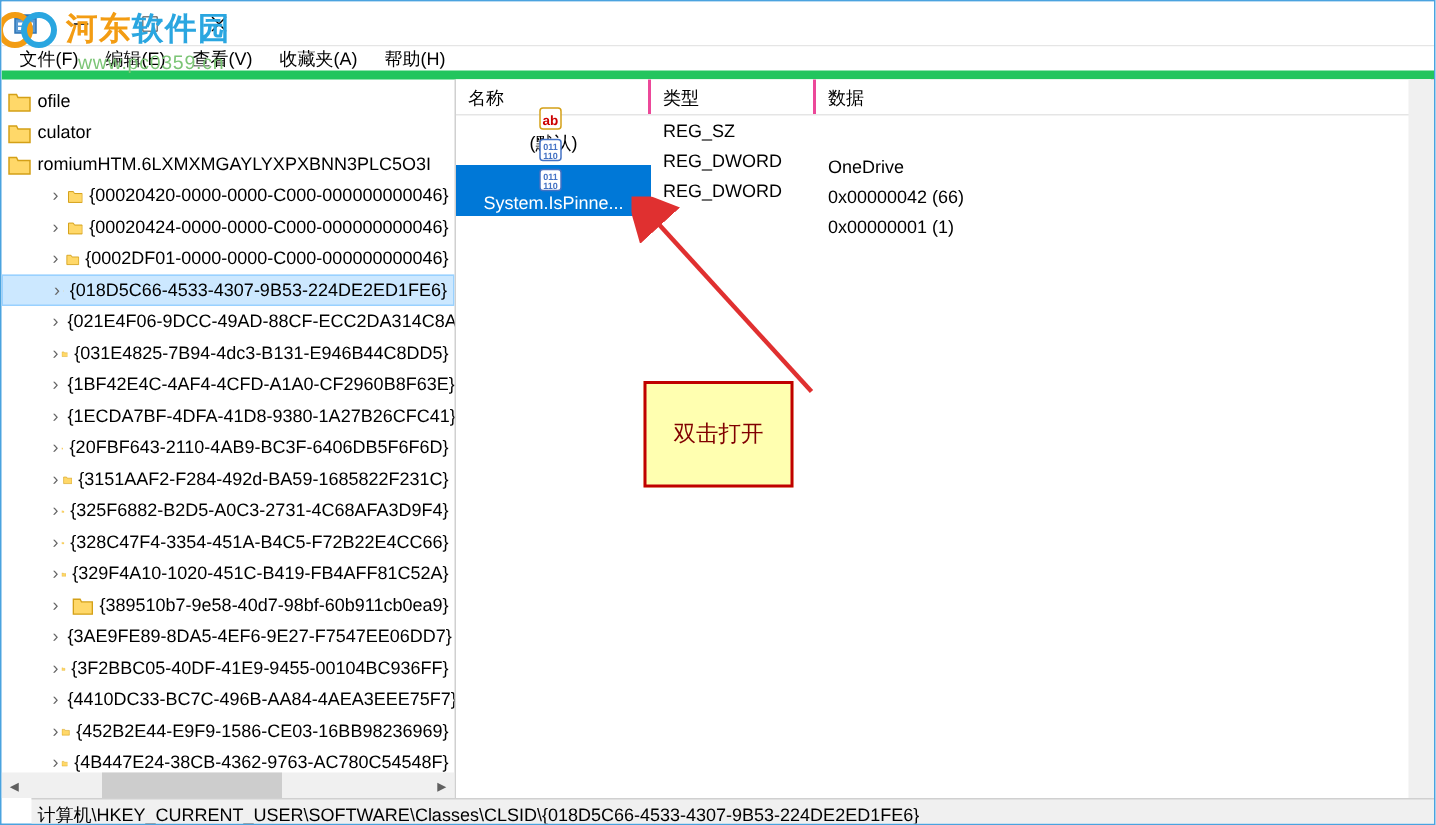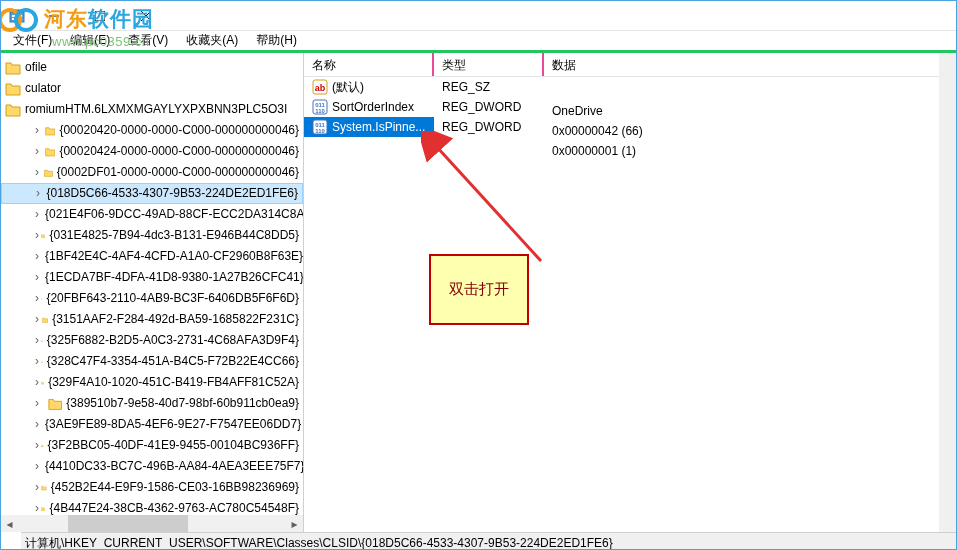--- a/index.html
+++ b/index.html
@@ -4,21 +4,21 @@
   <style>
     * { margin: 0; padding: 0; box-sizing: border-box; }
     body { font-family: "Microsoft YaHei", "Segoe UI", sans-serif; font-size: 12px; background: #fff; width: 957px; height: 550px; overflow: hidden; position: relative; border: 1px solid #4aa3df; }
     
     .titlebar { height: 30px; background: #fff; display: flex; align-items: center; padding-left: 8px; border-bottom: 1px solid #e5e5e5; }
     .titlebar .app-icon { width: 16px; height: 16px; margin-right: 6px; }
     .titlebar .title { flex: 1; font-size: 12px; color: #000; }
     .titlebar .win-controls { display: flex; }
     .titlebar .win-btn { width: 46px; height: 30px; display: flex; align-items: center; justify-content: center; cursor: default; }
     
-    .menubar { height: 22px; display: flex; align-items: center; padding-left: 4px; gap: 2px; border-bottom: 3px solid #22c55e; background: #fff; }
+    .menubar { height: 22px; display: flex; align-items: center; padding-left: 4px; gap: 2px; border-bottom: 6px solid #22c55e; background: #fff; }
     .menubar .menu-item { padding: 2px 8px; cursor: default; font-size: 12px; }
     
     .main-area { display: flex; height: 479px; }
     
     .tree-panel { width: 303px; border-right: 1px solid #d0d0d0; overflow: hidden; position: relative; }
     .tree-content { padding-top: 4px; }
     .tree-item { padding: 2px 4px 2px 4px; font-size: 12px; white-space: nowrap; display: flex; align-items: center; cursor: default; line-height: 17px; }
     .tree-item.indent1 { padding-left: 34px; }
     .tree-item.selected { background: #cce8ff; border: 1px solid #99d1ff; padding-top: 1px; padding-bottom: 1px; }
     .tree-item .expand { width: 12px; display: inline-block; color: #666; margin-right: 2px; }
@@ -32,21 +32,21 @@
     .values-panel { flex: 1; background: #fff; position: relative; }
     .values-header { display: flex; height: 24px; border-bottom: 1px solid #e5e5e5; }
     .values-header .col { padding: 4px 8px; font-size: 12px; border-right: 2px solid #ec4899; background: #fff; }
     .values-header .col.name { width: 130px; }
     .values-header .col.type { width: 110px; }
     .values-header .col.data { flex: 1; }
     
     .values-body .row { display: flex; height: 20px; align-items: center; cursor: default; }
     .values-body .row.selected .cell.name { background: #0078d7; color: #fff; }
     .values-body .cell { padding: 2px 8px; font-size: 12px; white-space: nowrap; overflow: hidden; text-overflow: ellipsis; }
-    .values-body .cell.name { width: 130px; display: flex; align-items: center; }
+    .values-body .cell.name { width: 130px; display: flex; align-items: center; flex-direction: column; }
     .values-body .cell.type { width: 110px; }
     .values-body .cell.data { flex: 1; margin-top: 48px; }
     .value-icon { width: 16px; height: 16px; margin-right: 4px; flex-shrink: 0; }
     
     .statusbar { height: 18px; border-top: 1px solid #d0d0d0; padding: 2px 4px; font-size: 12px; white-space: nowrap; overflow: hidden; background: #f0f0f0; margin-left: 20px; }
     
     .watermark { position: absolute; top: 4px; left: -5px; z-index: 100; pointer-events: none; }
     .watermark .logo-text { font-size: 21px; font-weight: bold; color: #2aa6e0; letter-spacing: 1px; }
     .watermark .logo-text .orange { color: #f39c12; }
     .watermark .url { font-size: 13px; color: #7cc576; font-family: Liberation Sans, sans-serif; letter-spacing: 0.5px; }

